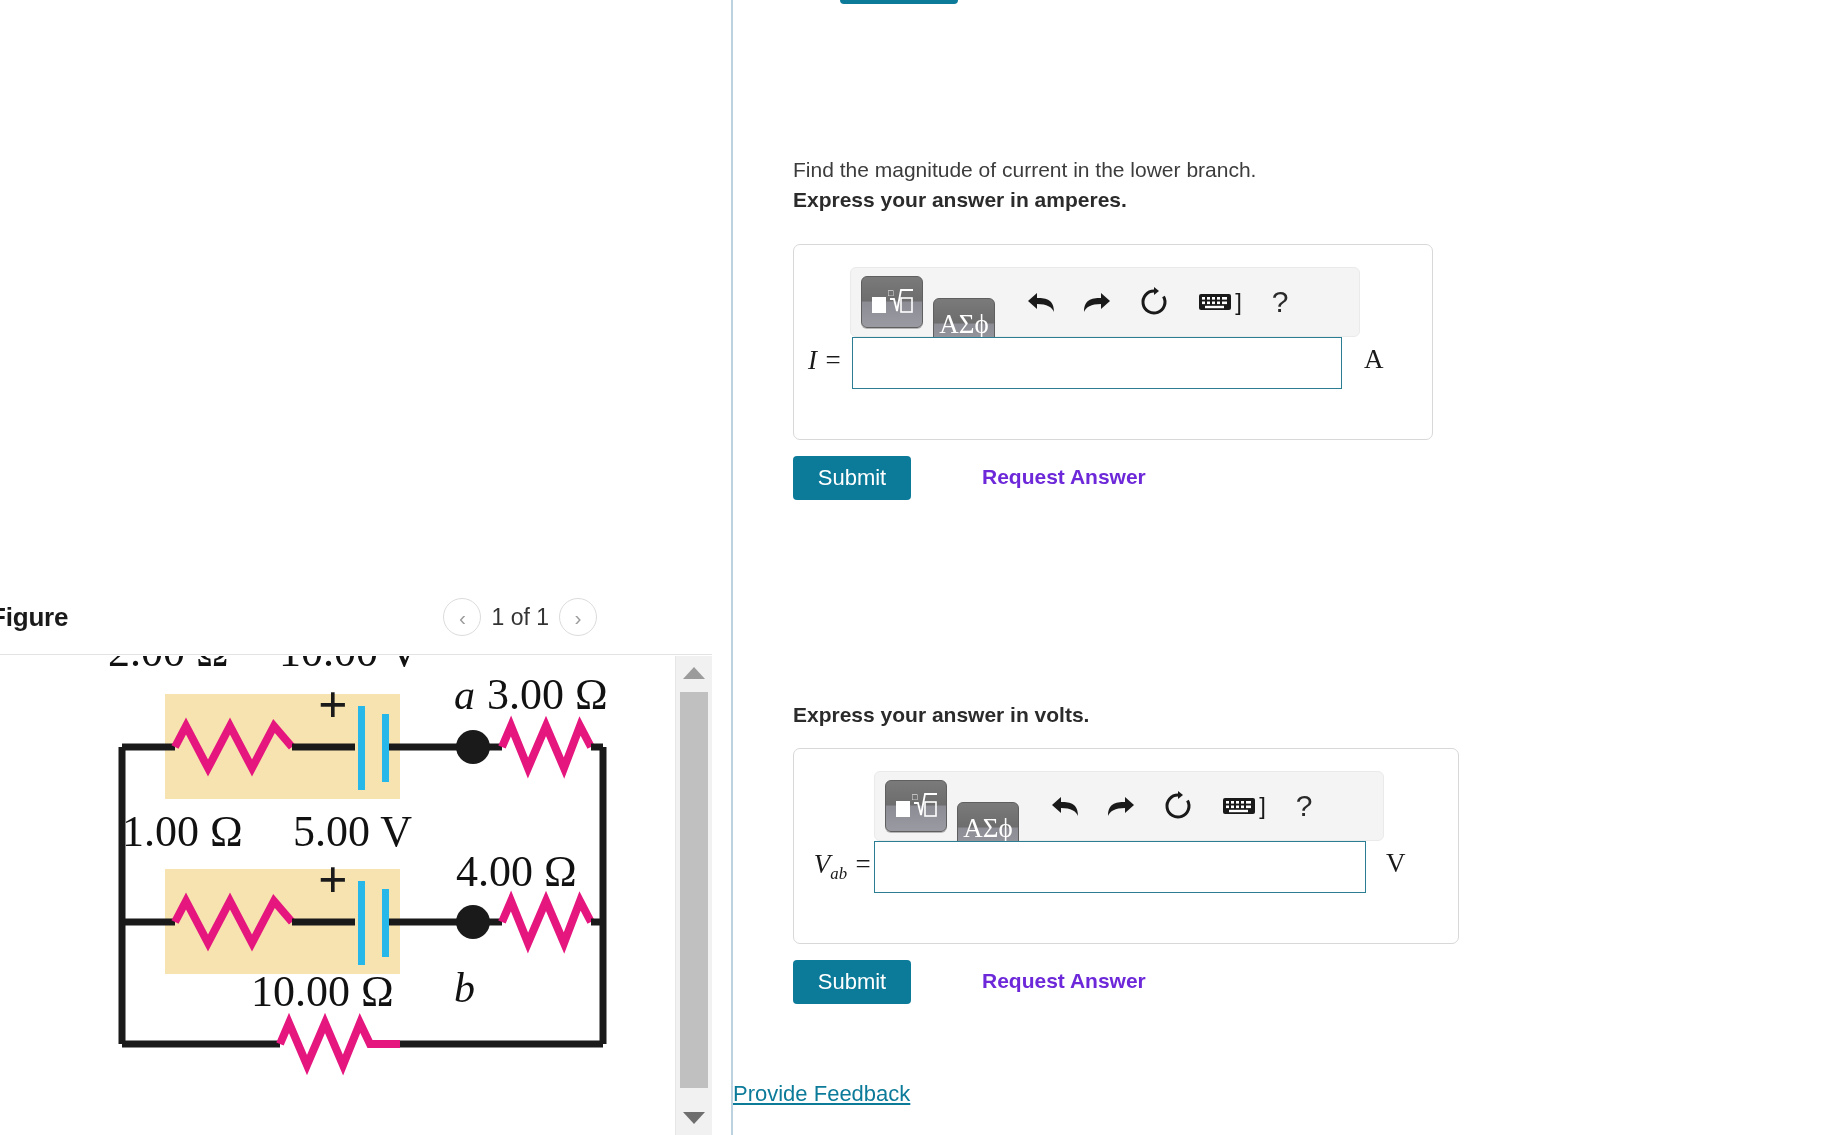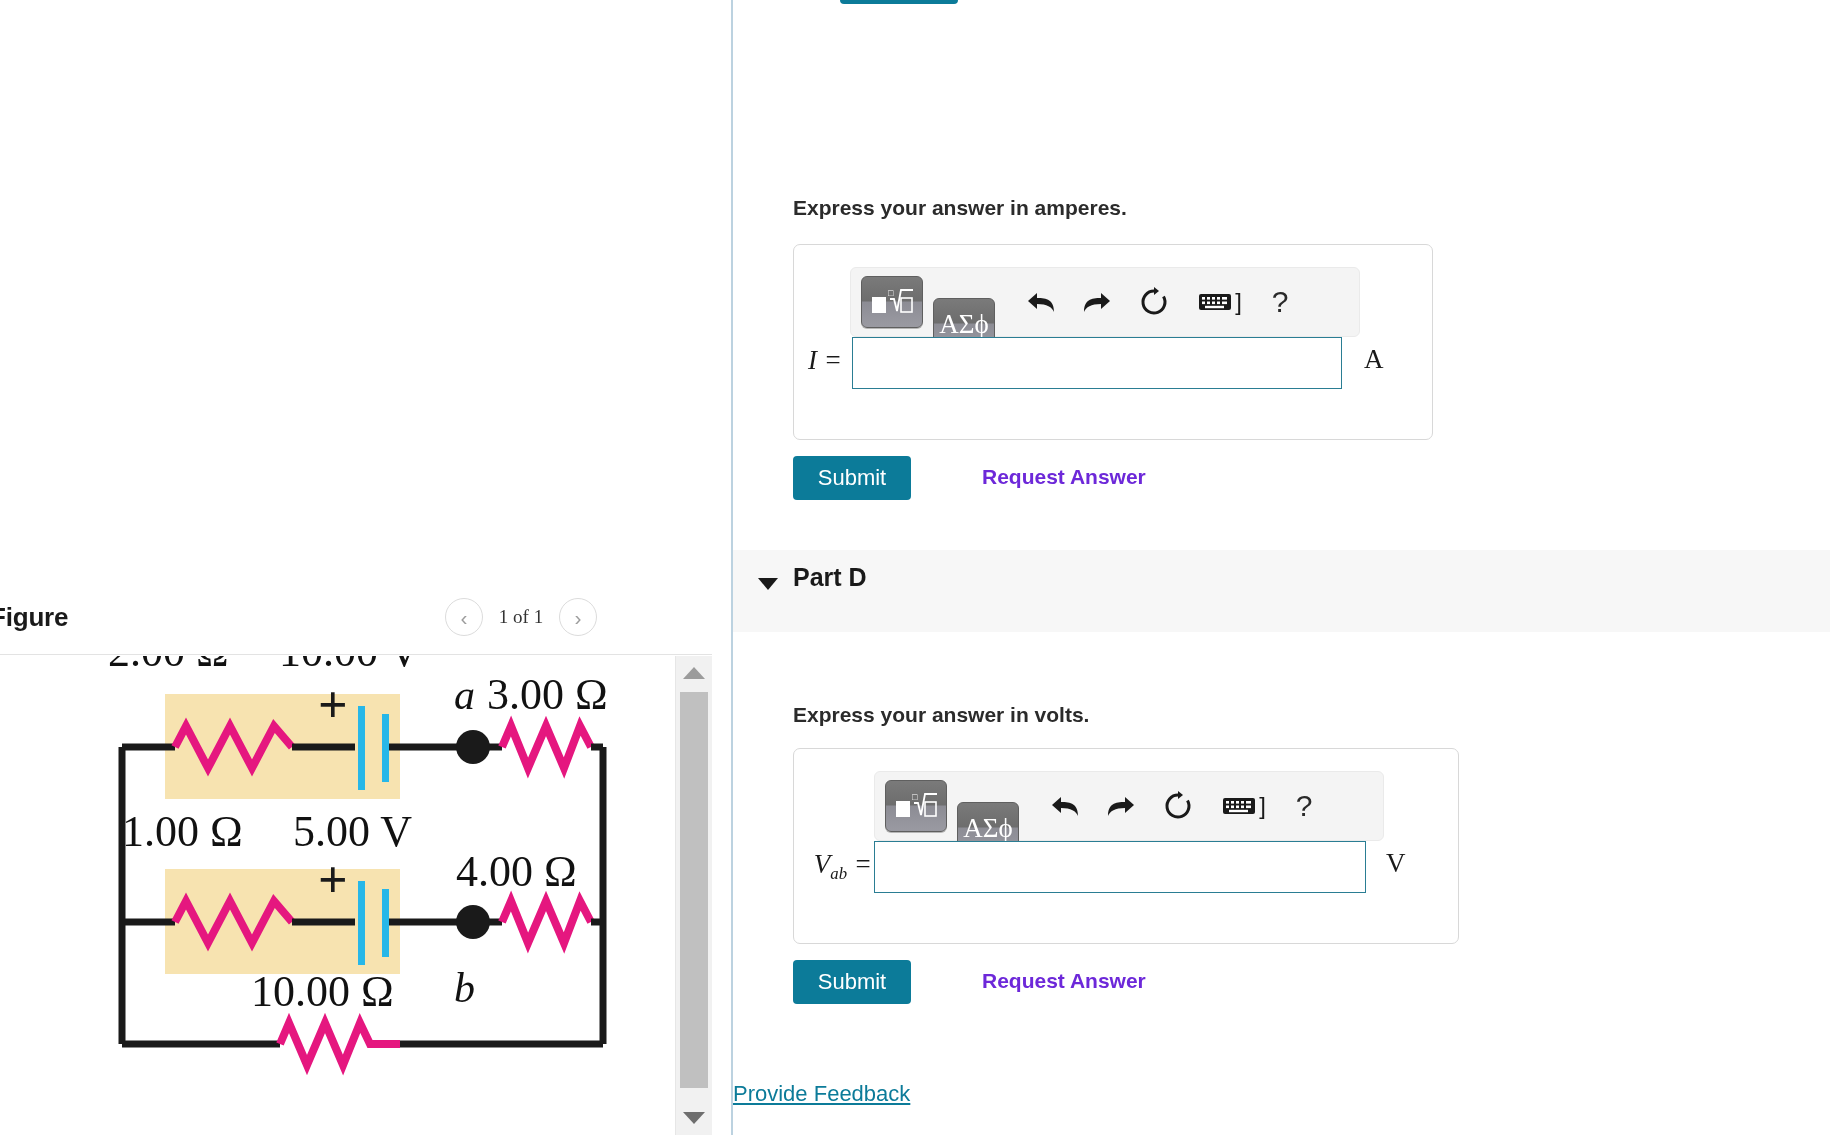--- a/index.html
+++ b/index.html
@@ -56,25 +56,24 @@
     display: flex;
     align-items: center;
     justify-content: center;
     color: #9b9b9b;
     font-size: 21px;
     line-height: 1;
     box-sizing: border-box;
     cursor: pointer;
   }
   #pager-label {
-    font-size: 19px;
+    font-size: 23px;
     color: #333;
     min-width: 56px;
     text-align: center;
-    font-family: Liberation Serif, serif;
   }
 
   
   #figure-body {
     position: absolute;
     left: 0; top: 656px;
     width: 712px;
     height: 479px;
     background: #ffffff;
     box-sizing: border-box;
@@ -406,21 +405,22 @@
     </div>
   </div>
 
   <div id="vertical-divider"></div>
 
   <div id="content">
 
     <div class="cut-button"></div>
 
 
-    <div class="prompt-bold" style="top:196px;">Express your answer in amperes.</div>
+    <div class="prompt" style="top:158px;">Find the magnitude of current in the lower branch.</div>
+    <div class="prompt-bold" style="top:188px;">Express your answer in amperes.</div>
 
     <div class="answer-box" style="left:60px; top:244px; width:640px; height:196px;">
 
       <div class="mini-toolbar" style="left:56px; top:22px; width:510px; height:70px;">
         <div class="tb-btn" style="margin-left:10px;">
           <svg width="44" height="34" viewBox="0 0 44 34">
             <rect x="2" y="12" width="14" height="16" fill="#ffffff"></rect>
             <text x="18" y="11" font-family="Liberation Serif, serif" font-size="9" fill="#ffffff">□</text>
             <path d="M 20 14 L 24 14 L 27 26 L 31 5 L 43 5" stroke="#ffffff" stroke-width="1.8" fill="none"></path>
             <rect x="31" y="13" width="11" height="14" stroke="#ffffff" stroke-width="1.6" fill="none"></rect>
@@ -467,24 +467,20 @@
       </div>
 
       <div class="ans-label" style="left:0px; top:100px; width:48px;">I =</div>
       <input class="ans-input" style="left: 58px; top: 92px; width: 490px; height: 52px;" type="text" value="" placeholder="">
       <div class="ans-unit" style="left:570px; top:99px;">A</div>
     </div>
 
     <button class="submit-btn" style="left:60px; top:456px; width:118px; height:44px;">Submit</button>
     <div class="req-answer" style="left:249px; top:465px;">Request Answer</div>
 
-    <div class="part-header" style="top:550px;">
-      <div class="part-caret"></div>
-      <div class="part-title">Part D</div>
-    </div>
 
 
     <div class="prompt-bold" style="top:703px;">Express your answer in volts.</div>
 
     <div class="answer-box" style="left:60px; top:748px; width:666px; height:196px;">
 
       <div class="mini-toolbar" style="left:80px; top:22px; width:510px; height:70px;">
         <div class="tb-btn" style="margin-left:10px;">
           <svg width="44" height="34" viewBox="0 0 44 34">
             <rect x="2" y="12" width="14" height="16" fill="#ffffff"></rect>

